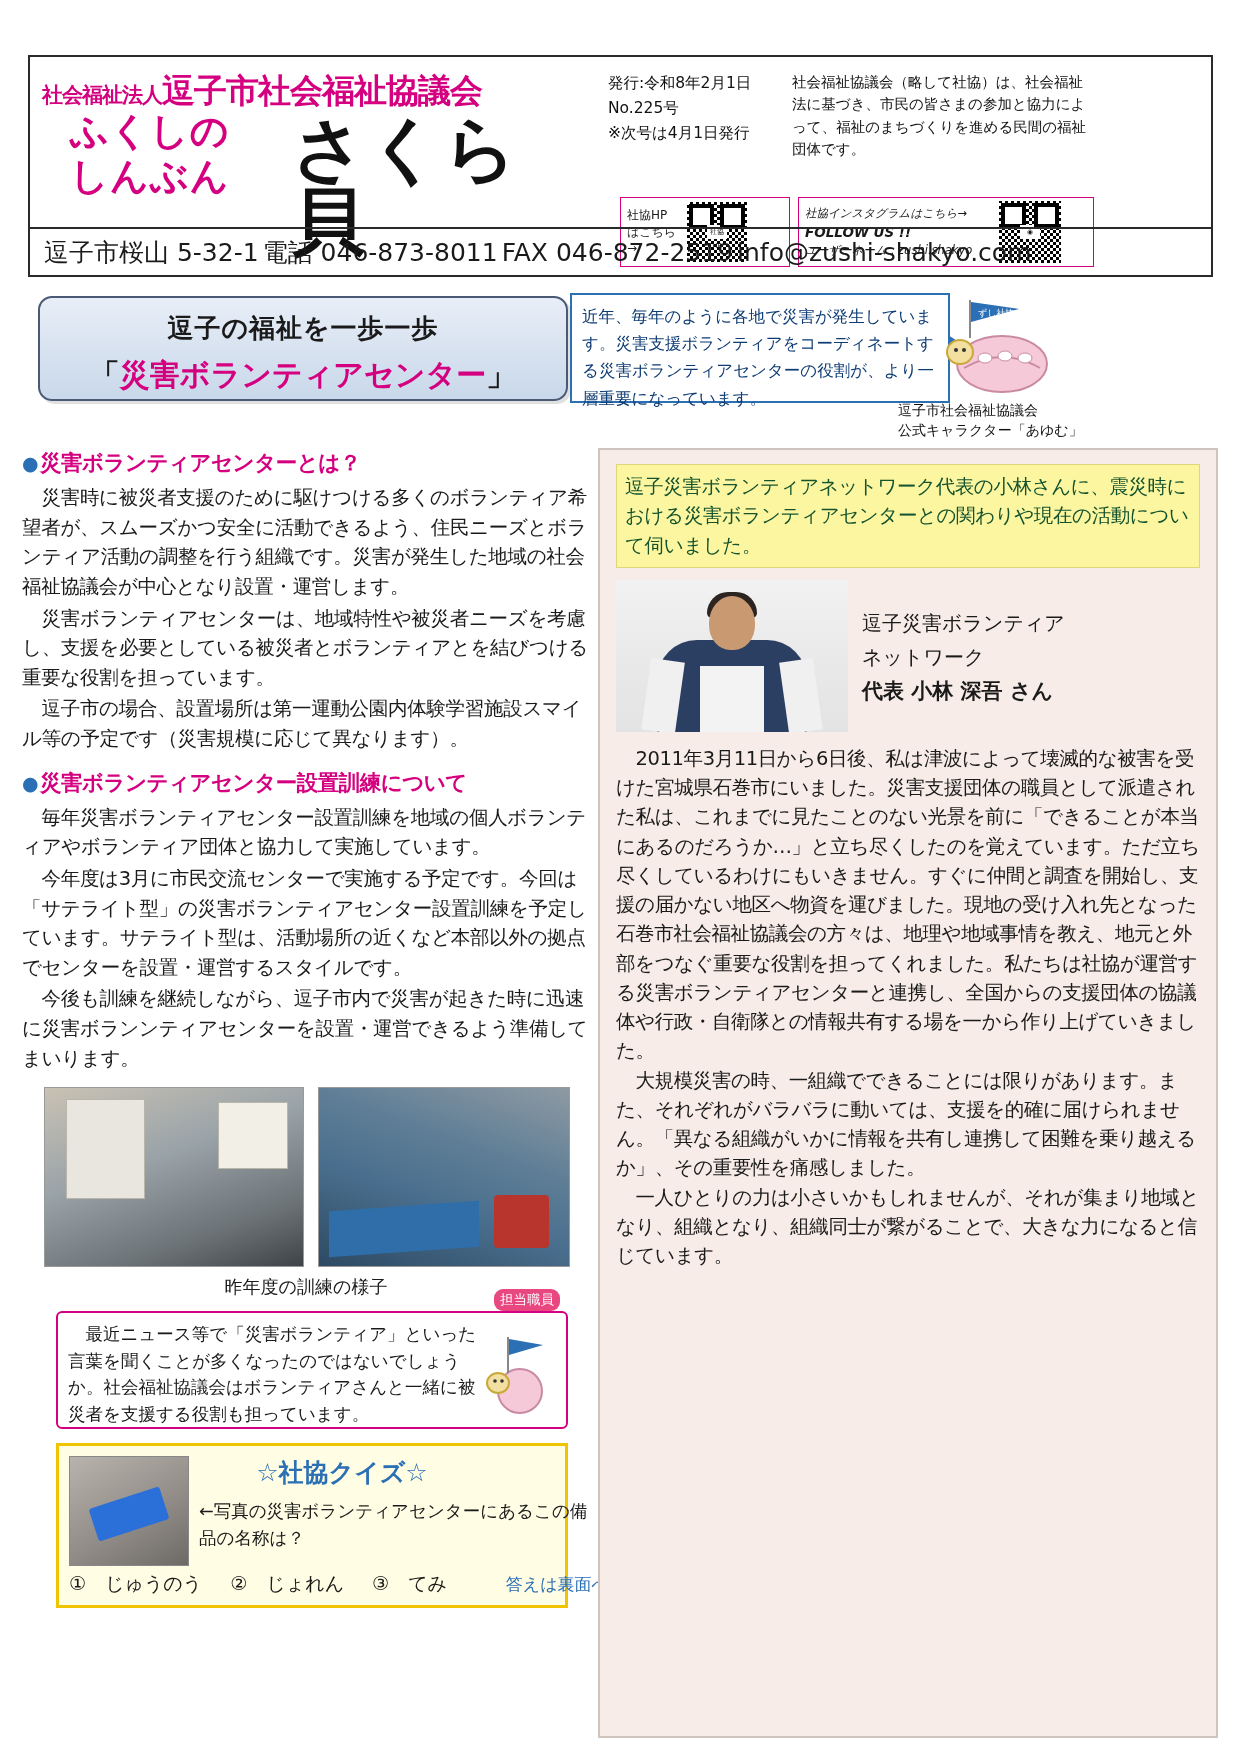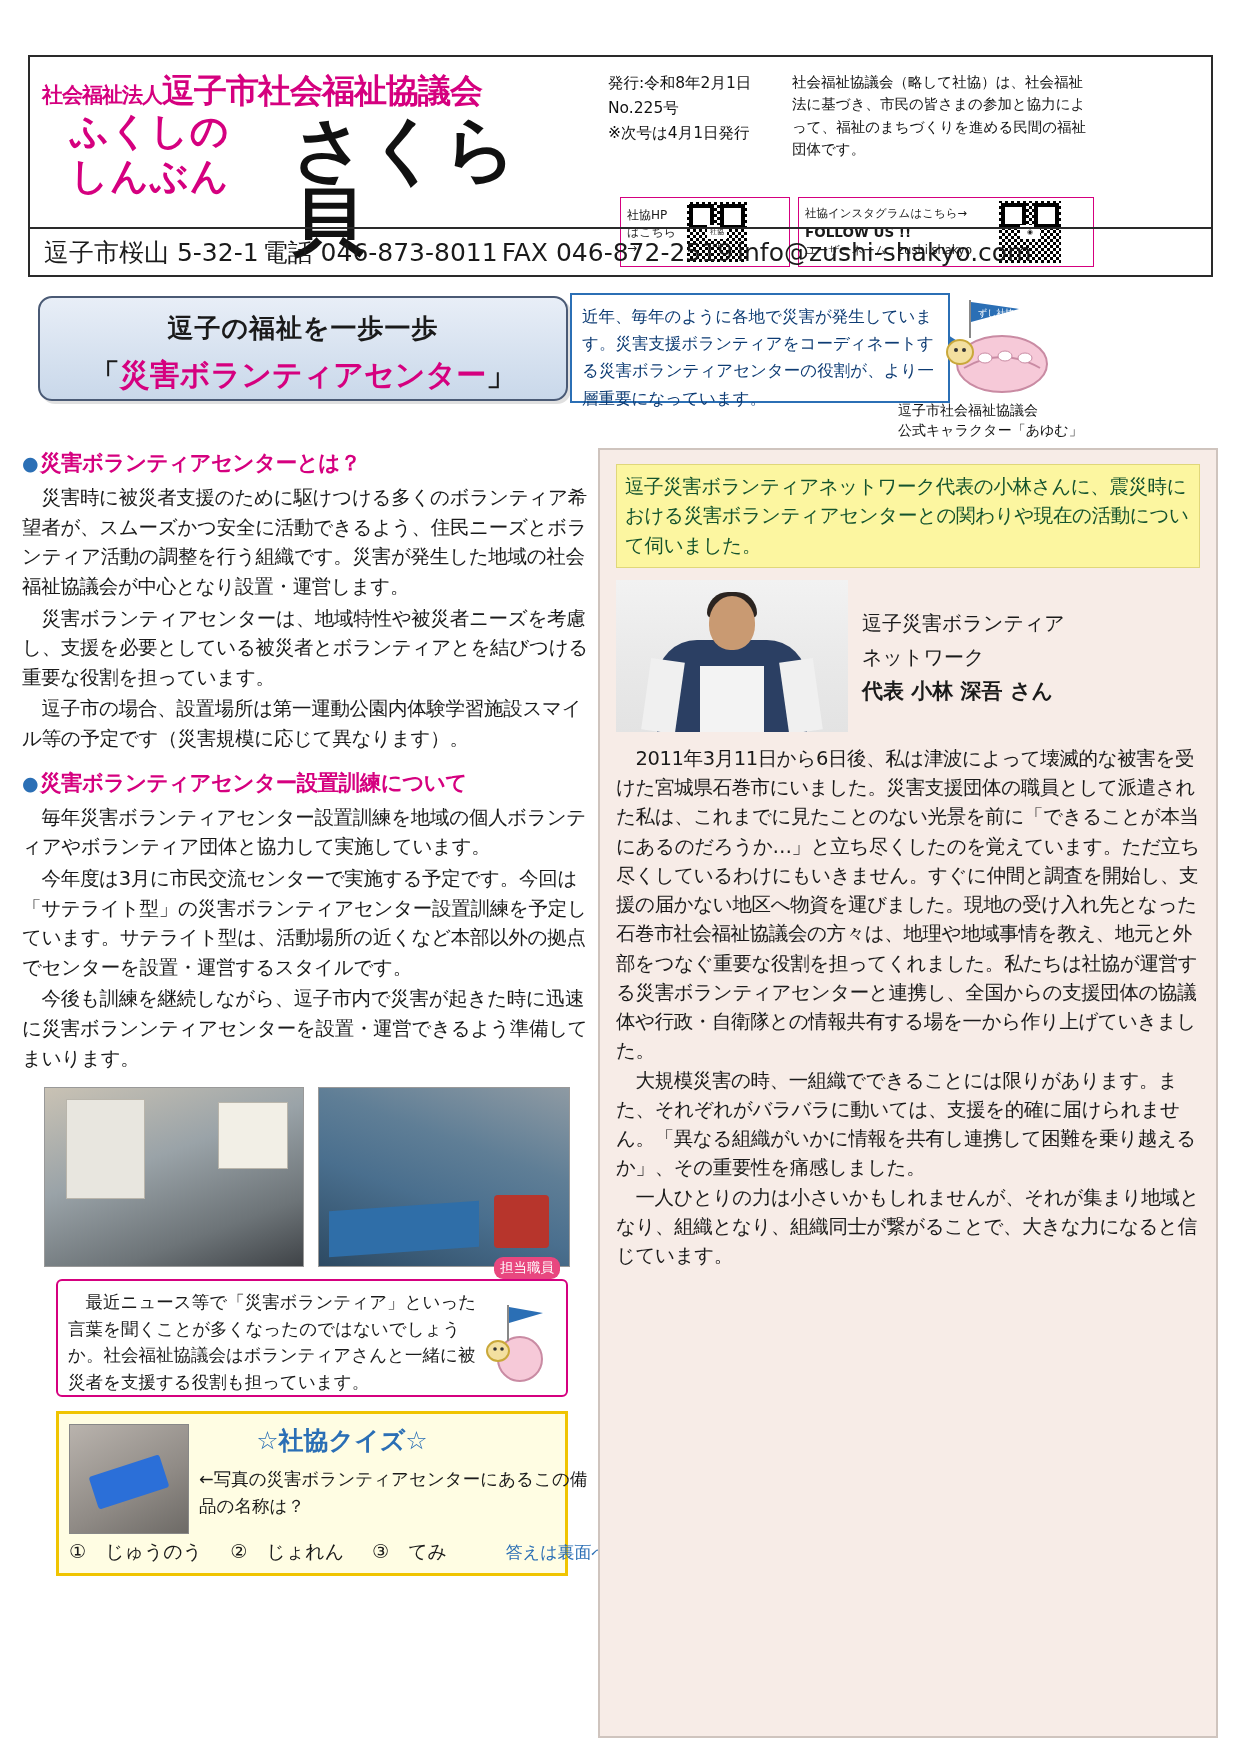--- a/index.html
+++ b/index.html
@@ -56,21 +56,21 @@
 
   .qr-box-left {
     position: absolute; left: 590px; top: 140px; width: 170px; height: 70px;
     border: 1.5px solid #d5007f;
     display: flex; align-items: center;
   }
   .qr-box-left .lbl { font-size: 12px; line-height: 1.4; padding-left:6px; width: 66px; }
   .qr-box-right {
     position: absolute; left: 768px; top: 140px; width: 296px; height: 70px;
     border: 1.5px solid #d5007f;
-    display:flex; align-items:center;
+    display:flex; align-items:center;font-style:italic;
   }
   .qr-box-right .lbl { font-size: 11.5px; line-height:1.5; padding-left:6px; width: 200px;}
   .qr-box-right .lbl b { font-size: 13.5px; }
 
   .qr {
     width: 60px; height: 60px;
     background:
       repeating-linear-gradient(0deg,#000 0 3px,#fff 3px 6px),
       repeating-linear-gradient(90deg,#000 0 3px,#fff 3px 6px);
     background-blend-mode: difference;
@@ -349,20 +349,21 @@
   <p class="body-p">今後も訓練を継続しながら、逗子市内で災害が起きた時に迅速に災害ボランンティアセンターを設置・運営できるよう準備してまいります。</p>
 
   <div class="photos">
     <div class="ph ph1">
         <div class="ph-inner1"></div>
       </div>
     <div class="ph ph2">
         <div class="ph-inner2"></div>
       </div>
   </div>
+  <div class="ph-cap">昨年度の訓練の様子</div>
 
   <div class="note-box">
     <span class="staff-lbl">担当職員</span>
     <p>最近ニュース等で「災害ボランティア」といった言葉を聞くことが多くなったのではないでしょうか。社会福祉協議会はボランティアさんと一緒に被災者を支援する役割も担っています。</p>
     <svg class="staff-fig" viewBox="0 0 80 95">
       <ellipse cx="42" cy="70" rx="22" ry="22" fill="#f6c9d8" stroke="#c98ba3" stroke-width="2"></ellipse>
       <ellipse cx="20" cy="62" rx="11" ry="10" fill="#f3e0a0" stroke="#c9a83a" stroke-width="2"></ellipse>
       <circle cx="17" cy="60" r="1.8" fill="#333"></circle>
         <circle cx="24" cy="60" r="1.8" fill="#333"></circle>
       <line x1="30" y1="52" x2="30" y2="16" stroke="#888" stroke-width="2"></line>

